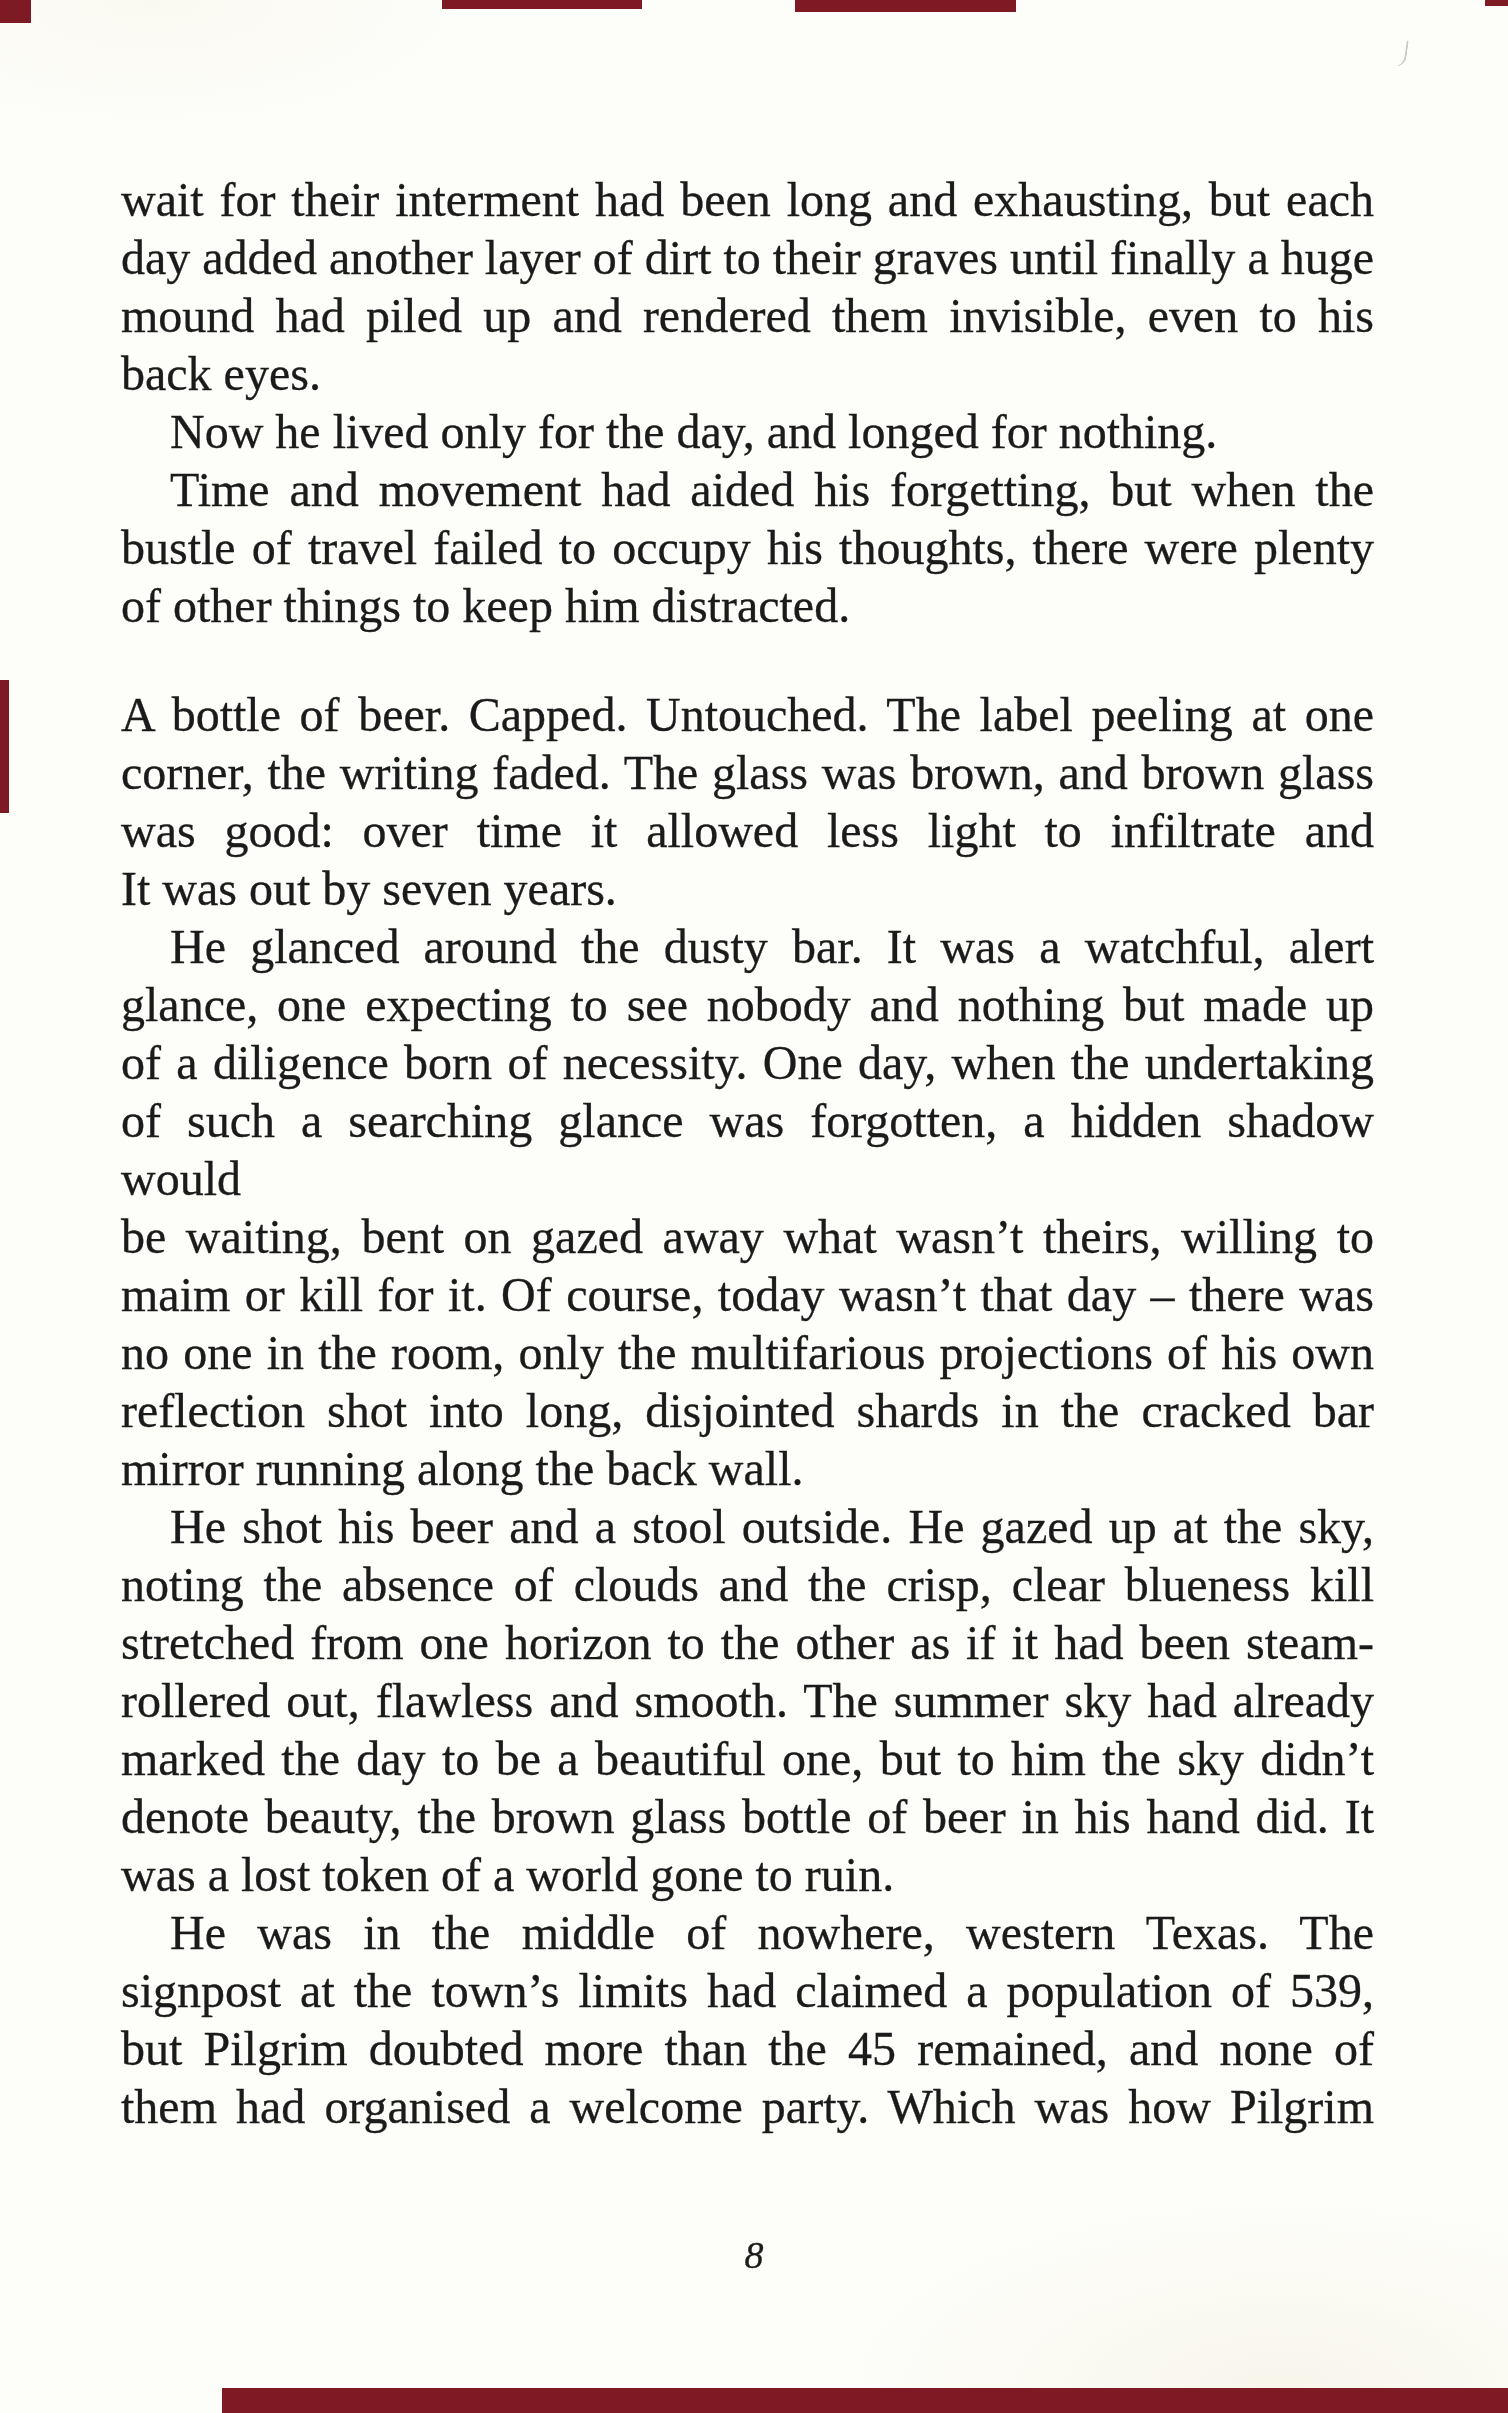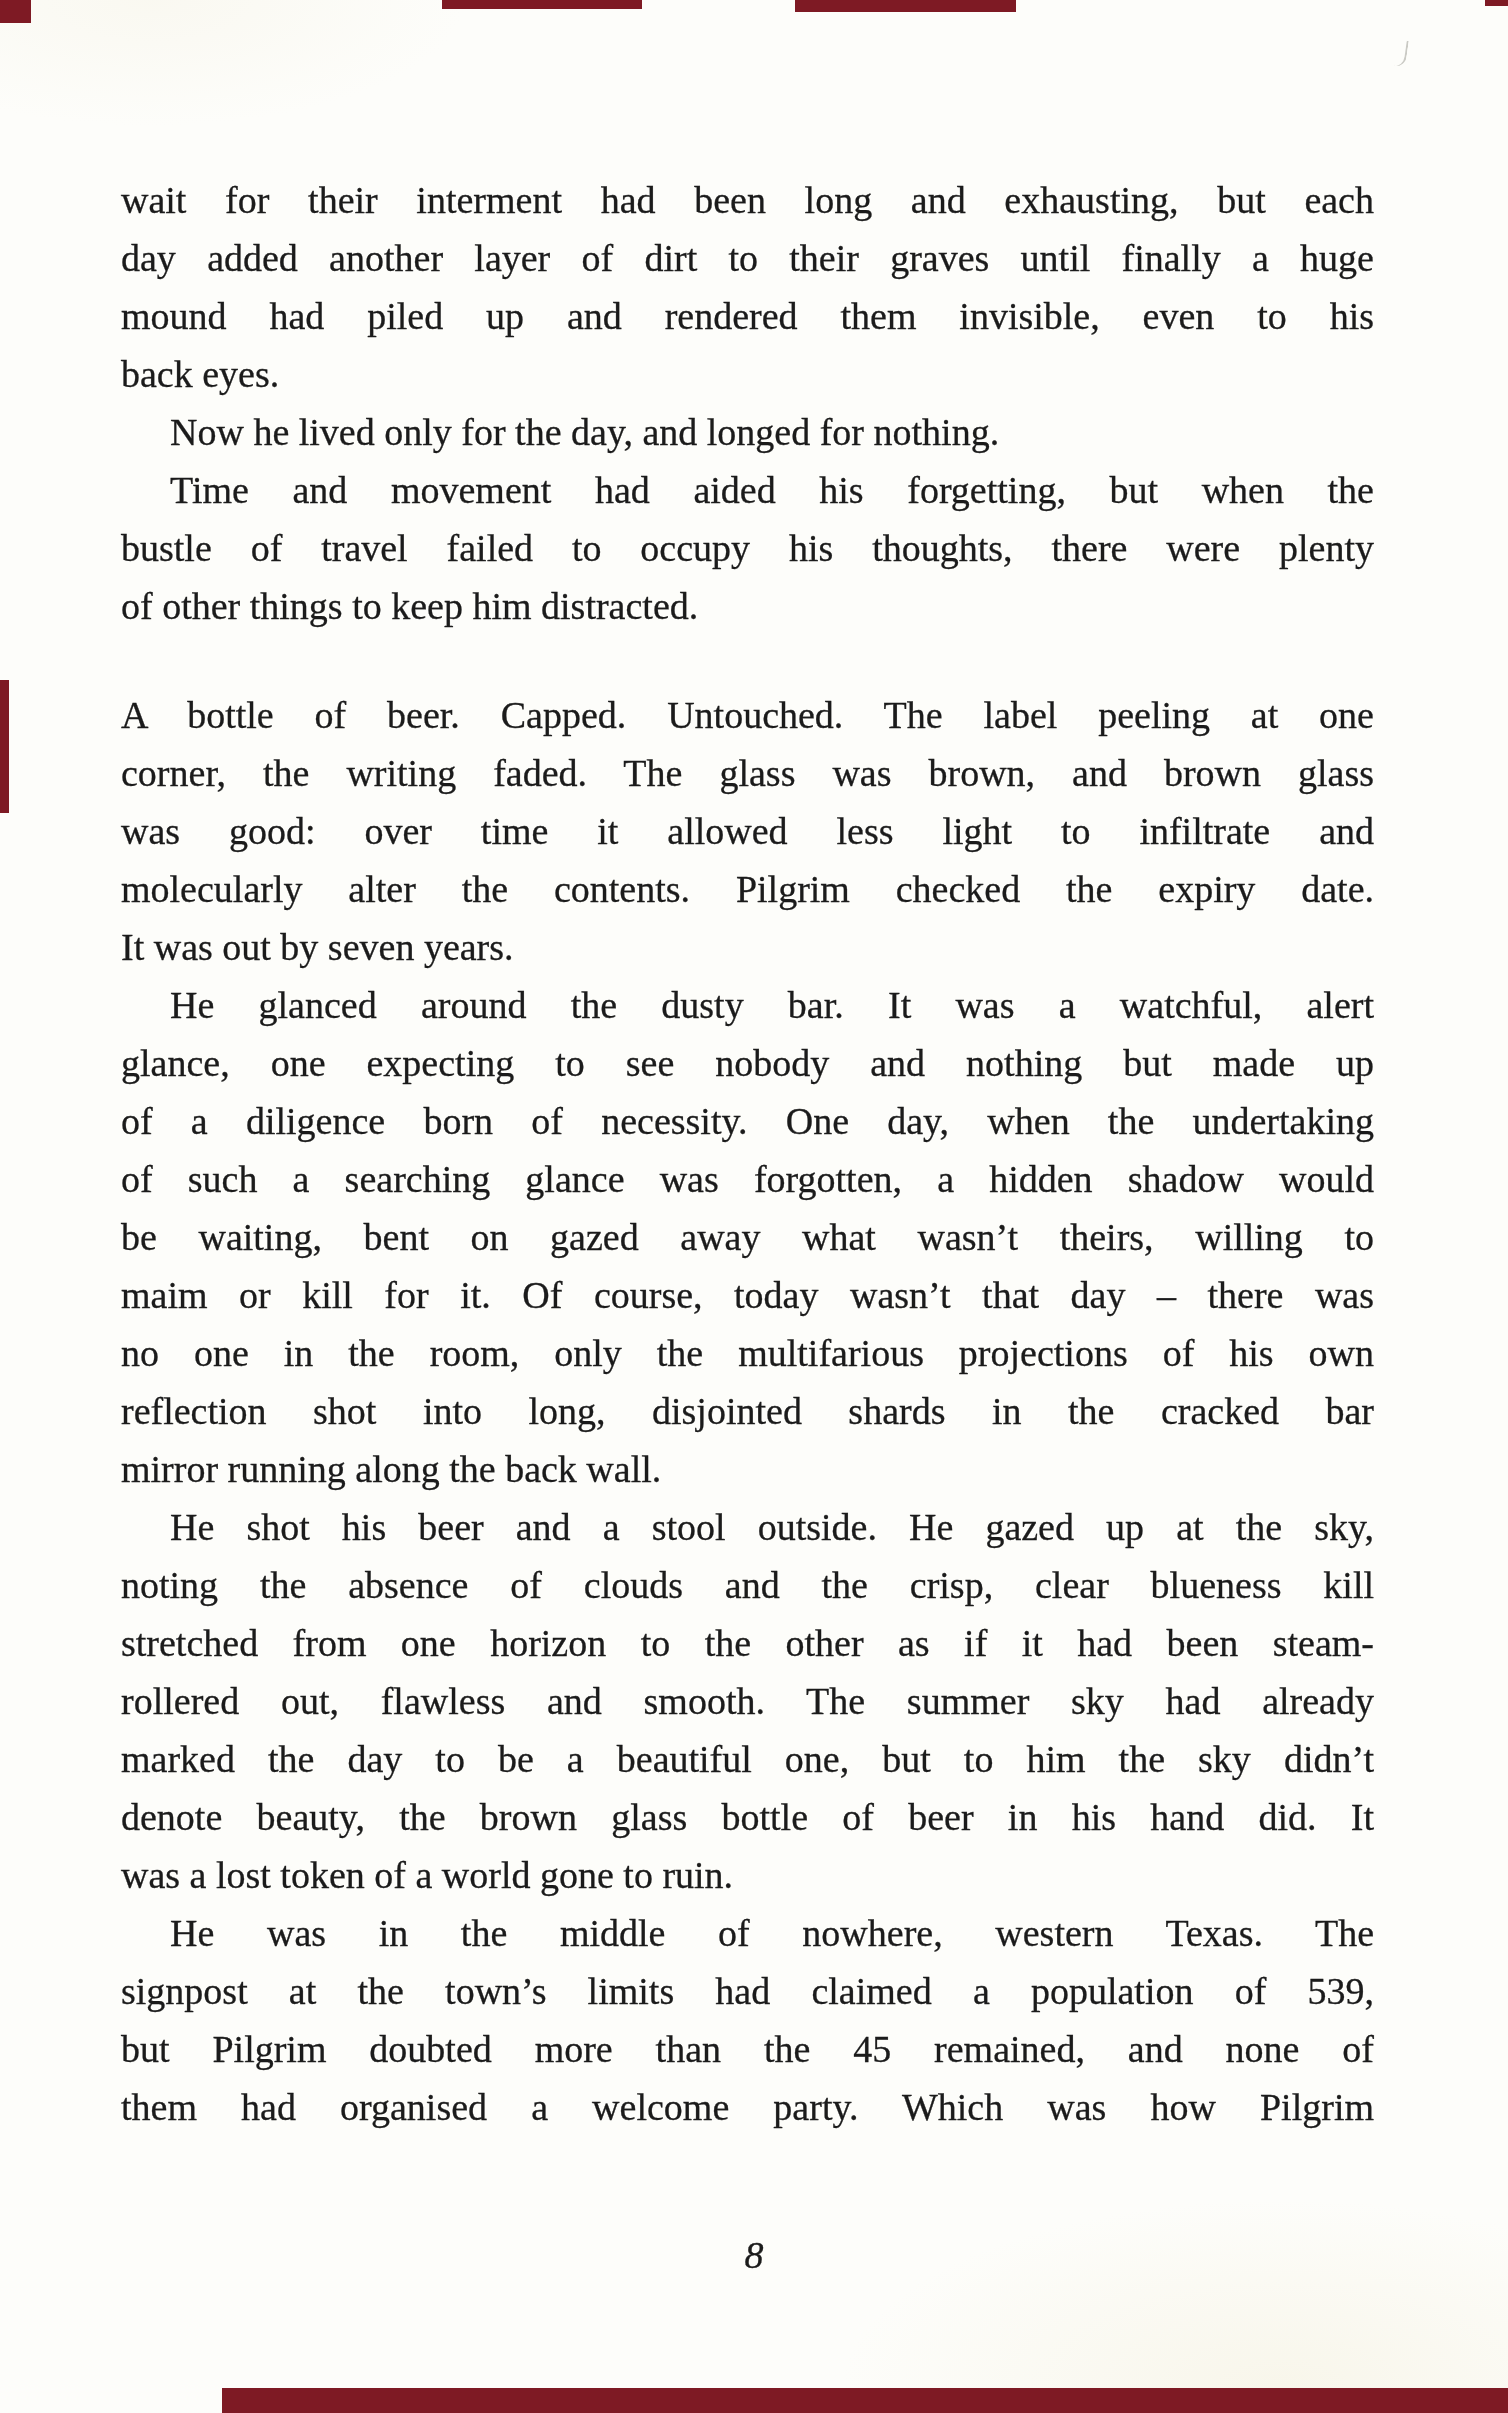--- a/index.html
+++ b/index.html
@@ -21,21 +21,21 @@
     background:
       radial-gradient(ellipse 629px 270px at 85% 99%, rgba(244,240,222,.55), rgba(244,240,222,0) 70%),
       radial-gradient(ellipse 449px 180px at 10% 0%, rgba(246,243,230,.45), rgba(246,243,230,0) 70%);
     pointer-events: none;
   }
   .text-block {
     position: absolute;
     left: 121px; top: 171px;
     width: 1253px;
     color: var(--ink, #1b1b1b);
-    font-size: 38px;
+    font-size: 48px;
     line-height: 58px;
     -webkit-text-stroke: 0.3px var(--ink, #1b1b1b);
     z-index: 2;
   }
   .para { margin: 0; }
   .para.section-gap { margin-top: 51px; }
   .ln { text-align: justify; text-align-last: justify; }
   .ln.end { text-align-last: left; }
   .ln.ind { text-indent: 49px; }
   .page-number {
@@ -96,21 +96,20 @@
     <div class="para">
       <div class="ln ind">Time and movement had aided his forgetting, but when the</div>
       <div class="ln">bustle of travel failed to occupy his thoughts, there were plenty</div>
       <div class="ln end">of other things to keep him distracted.</div>
     </div>
 
     <div class="para section-gap">
       <div class="ln">A bottle of beer. Capped. Untouched. The label peeling at one</div>
       <div class="ln">corner, the writing faded. The glass was brown, and brown glass</div>
       <div class="ln">was good: over time it allowed less light to infiltrate and</div>
-      <div class="ln">molecularly alter the contents. Pilgrim checked the expiry date.</div>
       <div class="ln end">It was out by seven years.</div>
     </div>
 
     <div class="para">
       <div class="ln ind">He glanced around the dusty bar. It was a watchful, alert</div>
       <div class="ln">glance, one expecting to see nobody and nothing but made up</div>
       <div class="ln">of a diligence born of necessity. One day, when the undertaking</div>
       <div class="ln">of such a searching glance was forgotten, a hidden shadow would</div>
       <div class="ln">be waiting, bent on gazed away what wasn’t theirs, willing to</div>
       <div class="ln">maim or kill for it. Of course, today wasn’t that day – there was</div>

